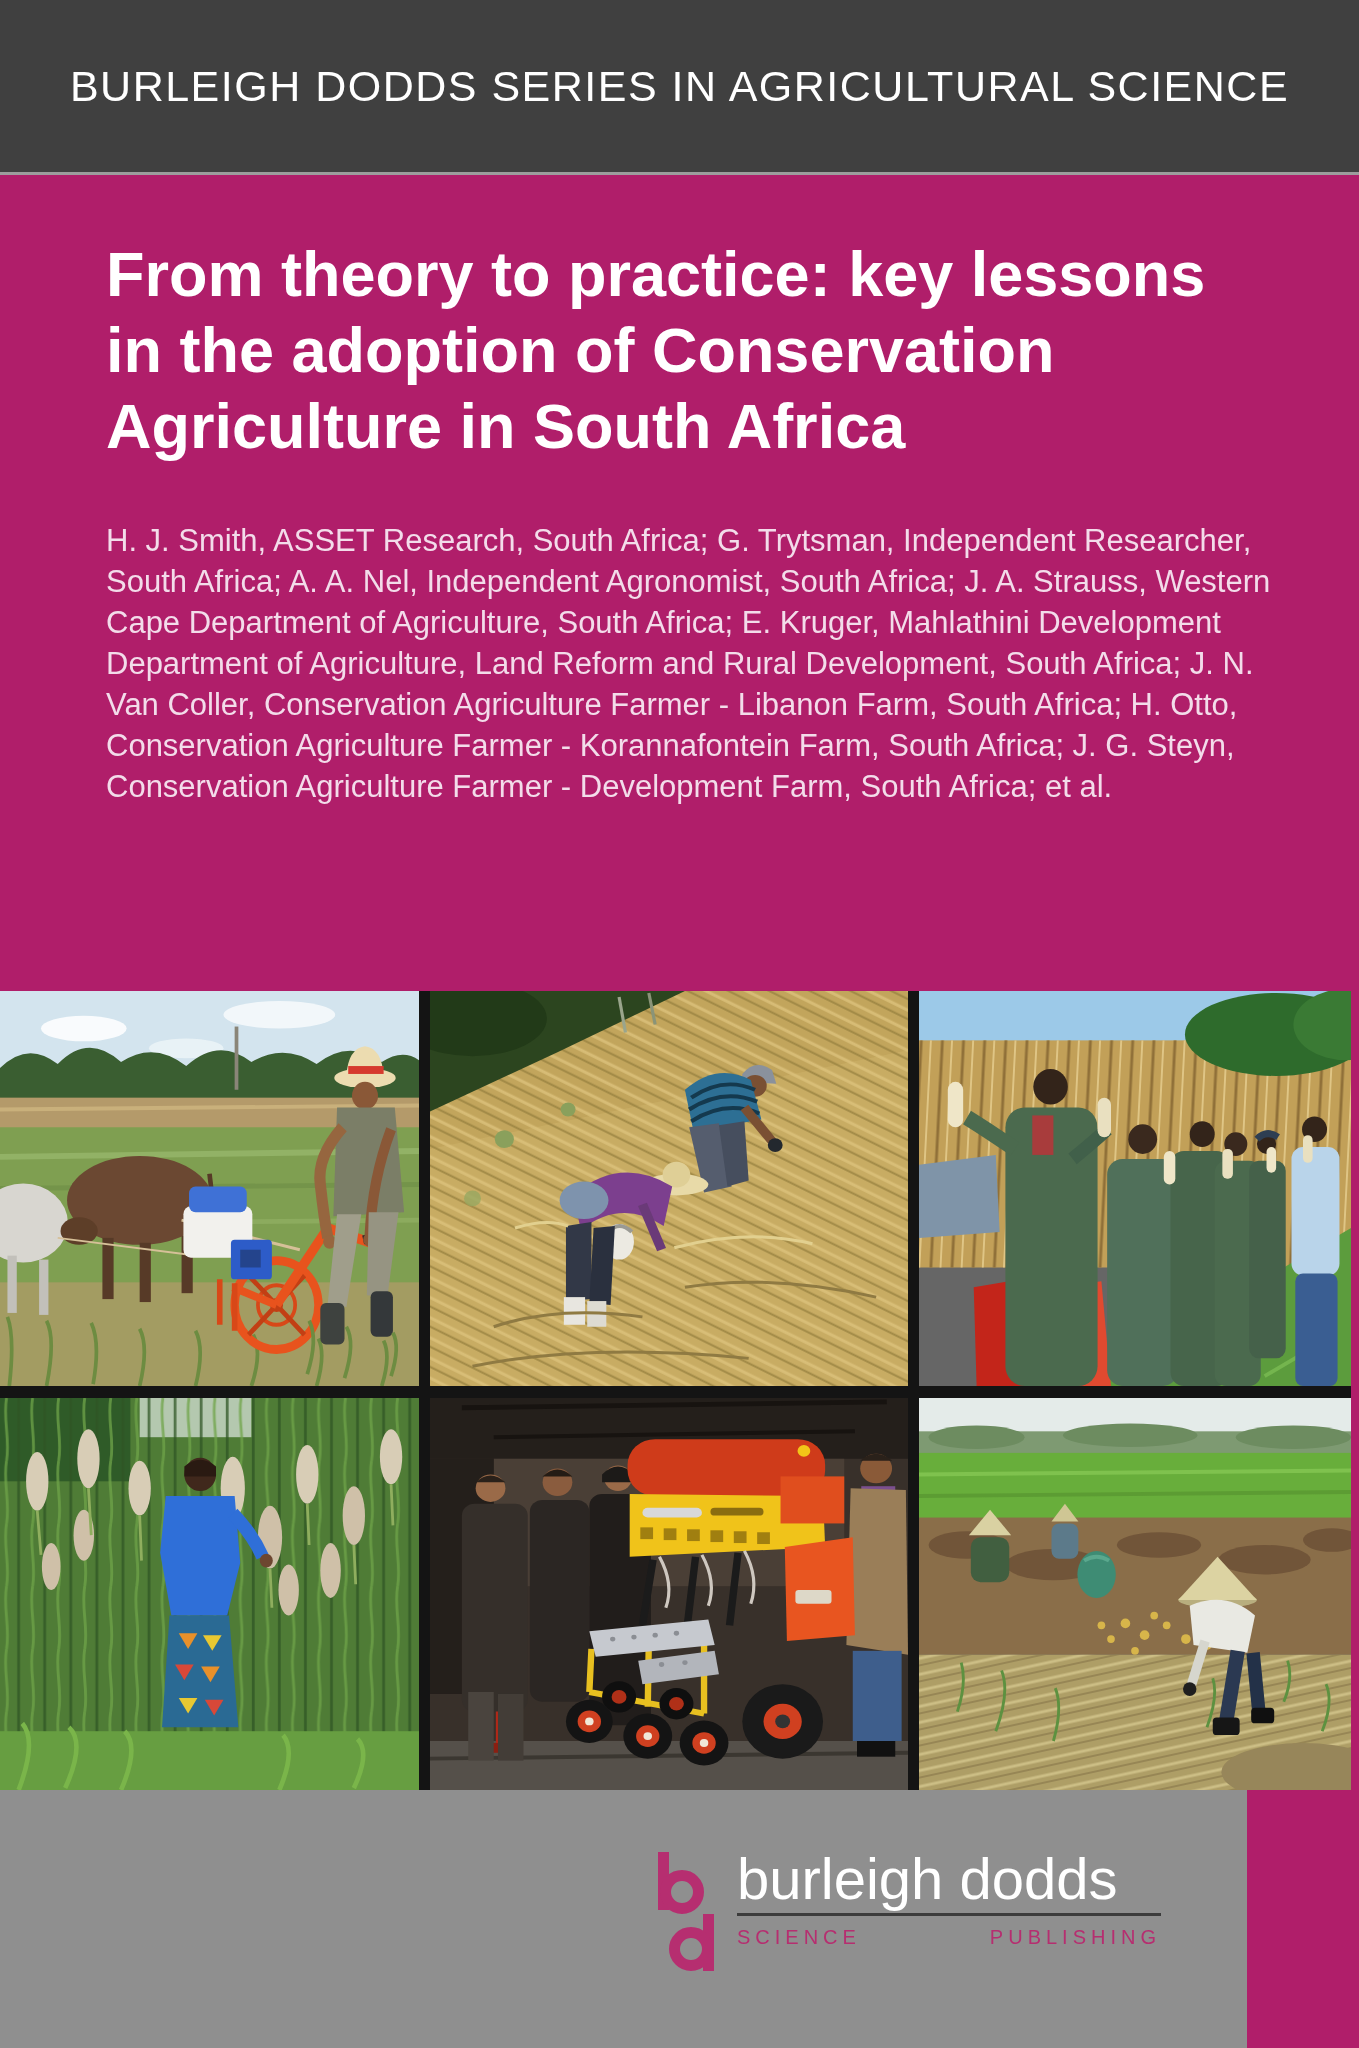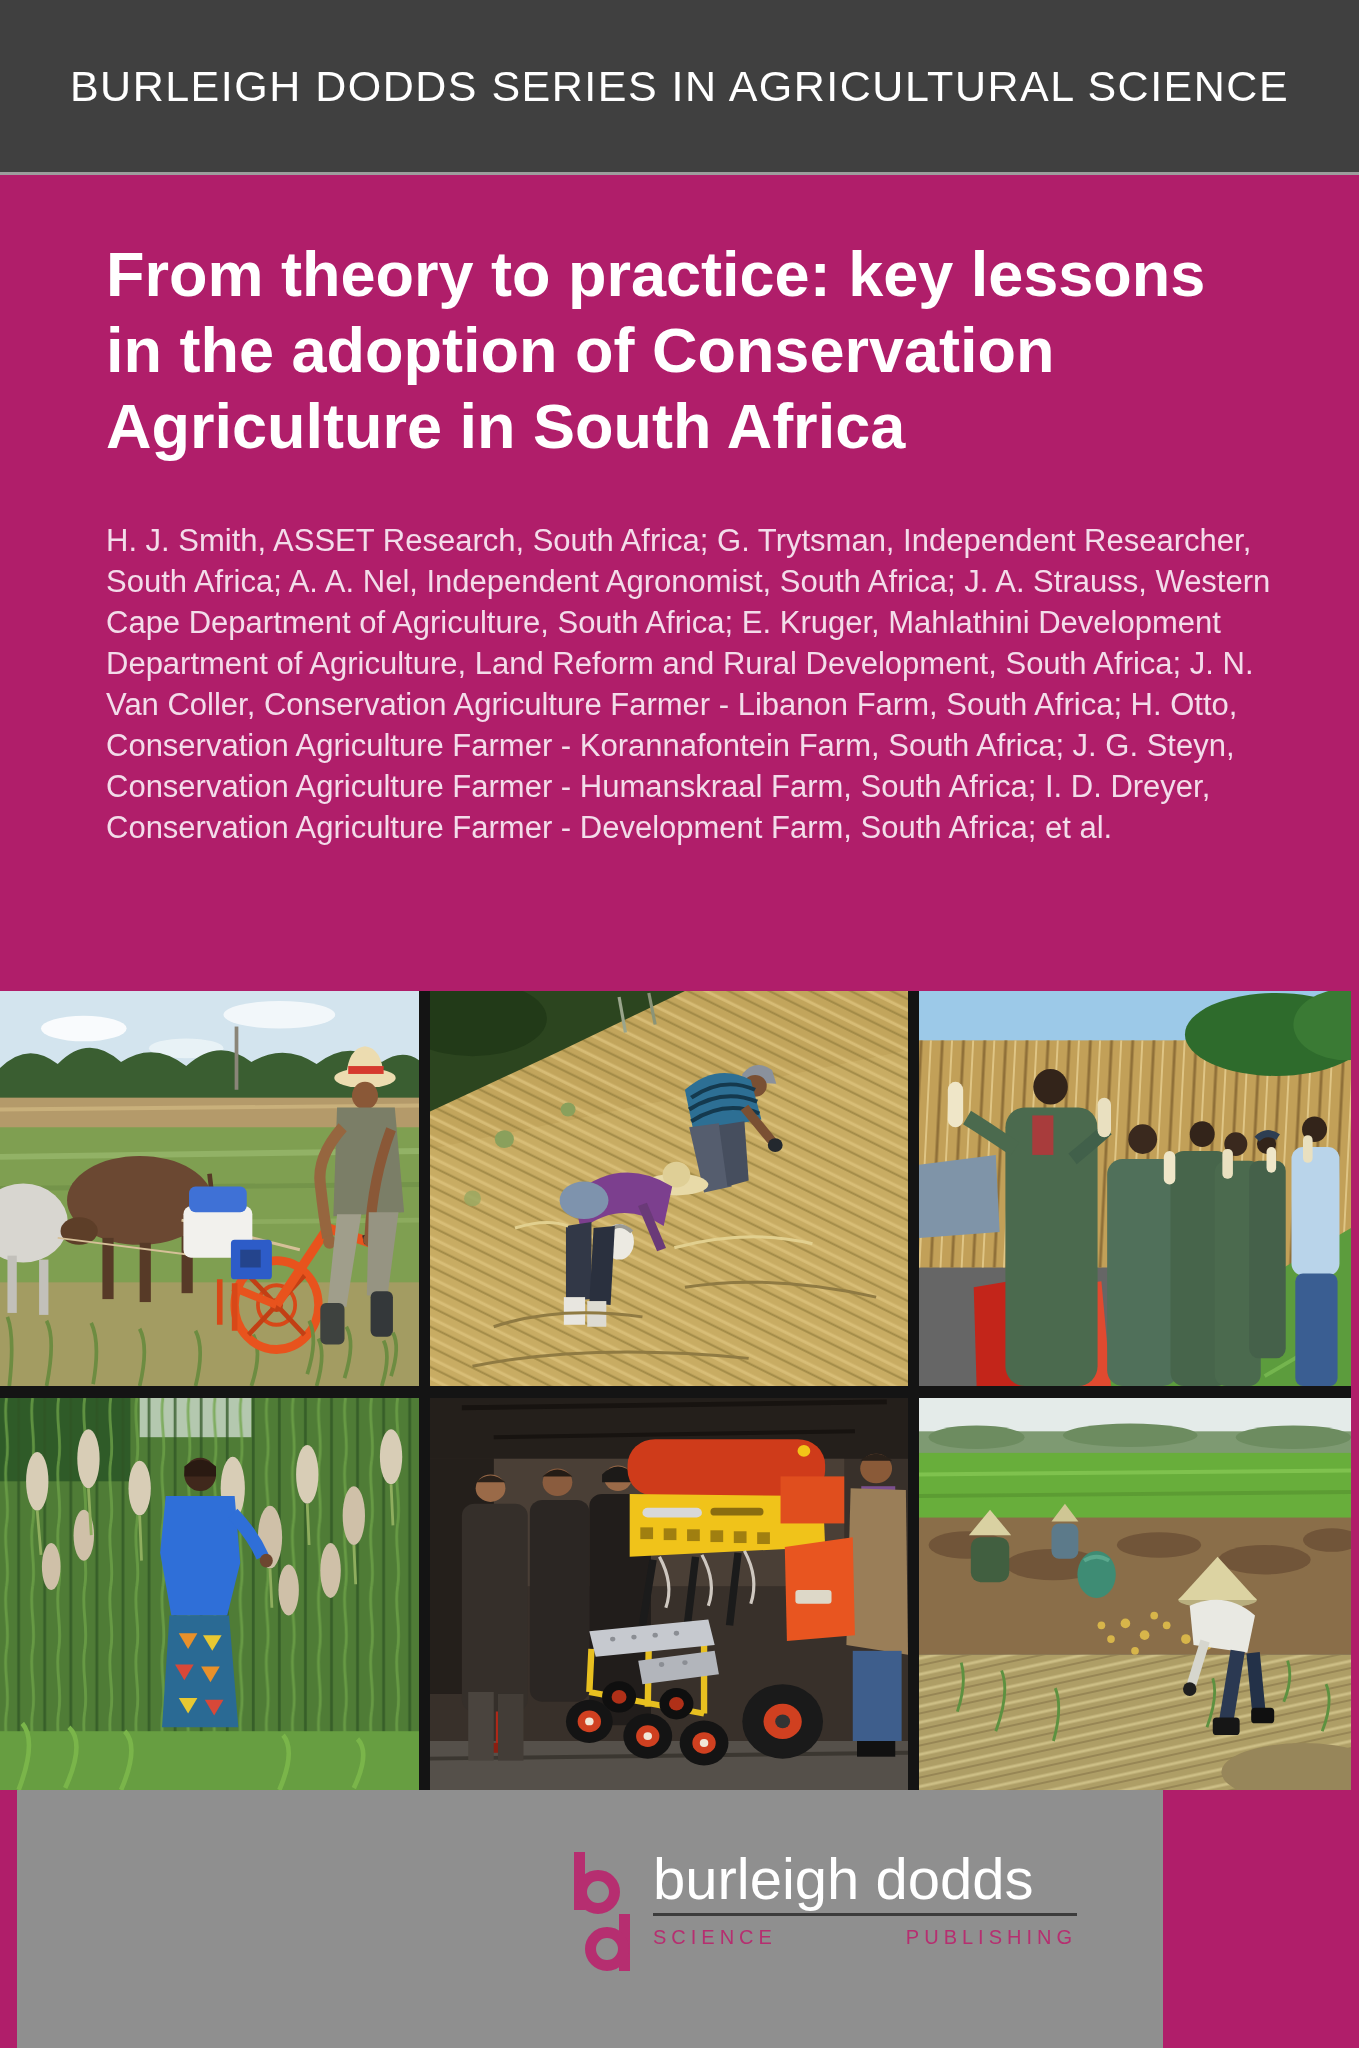--- a/index.html
+++ b/index.html
@@ -10,21 +10,21 @@
   .banner-text{color:#ffffff;font-size:43px;letter-spacing:1.5px;font-weight:400;white-space:nowrap;}
   .title-block{position:absolute;left:106px;top:236px;color:#ffffff;}
   .title-line{font-size:63px;line-height:76px;font-weight:700;white-space:nowrap;}
   .authors-block{position:absolute;left:106px;top:520px;color:#f3dcea;}
   .author-line{font-size:31px;line-height:41px;font-weight:400;white-space:nowrap;}
   .photo-grid{position:absolute;left:0;top:991px;width:1351px;height:799px;background:#141414;
               display:grid;grid-template-columns:419px 478px 432px;grid-template-rows:395px 392px;
               grid-column-gap:11px;grid-row-gap:12px;}
   .ph{position:relative;overflow:hidden;background:#666;}
   .ph svg{display:block;width:100%;height:100%;}
-  .footer{position:absolute;left:17px;top:1790px;width:1138px;height:258px;background:#8f8f8f;padding-left:8px;}
+  .footer{position:absolute;left:0;top:1790px;width:1247px;height:258px;background:#8f8f8f;}
   .logo{position:absolute;right:86px;top:60px;display:flex;align-items:flex-start;}
   .logo-mark{width:62px;height:122px;margin-right:18px;flex:none;}
   .logo-text{width:424px;}
   .publisher-name{color:#ffffff;font-size:58px;line-height:58px;font-weight:400;letter-spacing:0px;white-space:nowrap;}
   .logo-rule{width:100%;height:3px;background:#3c3c3c;margin:5px 0 10px 0;}
   .tagline{display:flex;justify-content:space-between;color:#b62e70;font-size:20px;
            letter-spacing:5px;font-weight:400;}
 </style>
 </head>
 <body>
@@ -39,21 +39,20 @@
   <div class="title-line">Agriculture in South Africa</div>
 </div>
 
 <div class="authors-block">
   <div class="author-line">H. J. Smith, ASSET Research, South Africa; G. Trytsman, Independent Researcher,</div>
   <div class="author-line">South Africa; A. A. Nel, Independent Agronomist, South Africa; J. A. Strauss, Western</div>
   <div class="author-line">Cape Department of Agriculture, South Africa; E. Kruger, Mahlathini Development</div>
   <div class="author-line">Department of Agriculture, Land Reform and Rural Development, South Africa; J. N.</div>
   <div class="author-line">Van Coller, Conservation Agriculture Farmer - Libanon Farm, South Africa; H. Otto,</div>
   <div class="author-line">Conservation Agriculture Farmer - Korannafontein Farm, South Africa; J. G. Steyn,</div>
-  <div class="author-line">Conservation Agriculture Farmer - Humanskraal Farm, South Africa; I. D. Dreyer,</div>
   <div class="author-line">Conservation Agriculture Farmer - Development Farm, South Africa; et al.</div>
 </div>
 
 <div class="photo-grid">
 
   <div class="ph" aria-label="Farmer in a straw hat guiding an orange animal-drawn no-till planter with blue and white seed hoppers behind two oxen in a green field">
     <svg viewBox="0 0 450 400" preserveAspectRatio="none">
       <rect x="0" y="0" width="450" height="135" fill="#d3e4ee"></rect>
       <ellipse cx="90" cy="38" rx="46" ry="13" fill="#ffffff" opacity="0.85"></ellipse>
       <ellipse cx="300" cy="24" rx="60" ry="14" fill="#ffffff" opacity="0.7"></ellipse>

